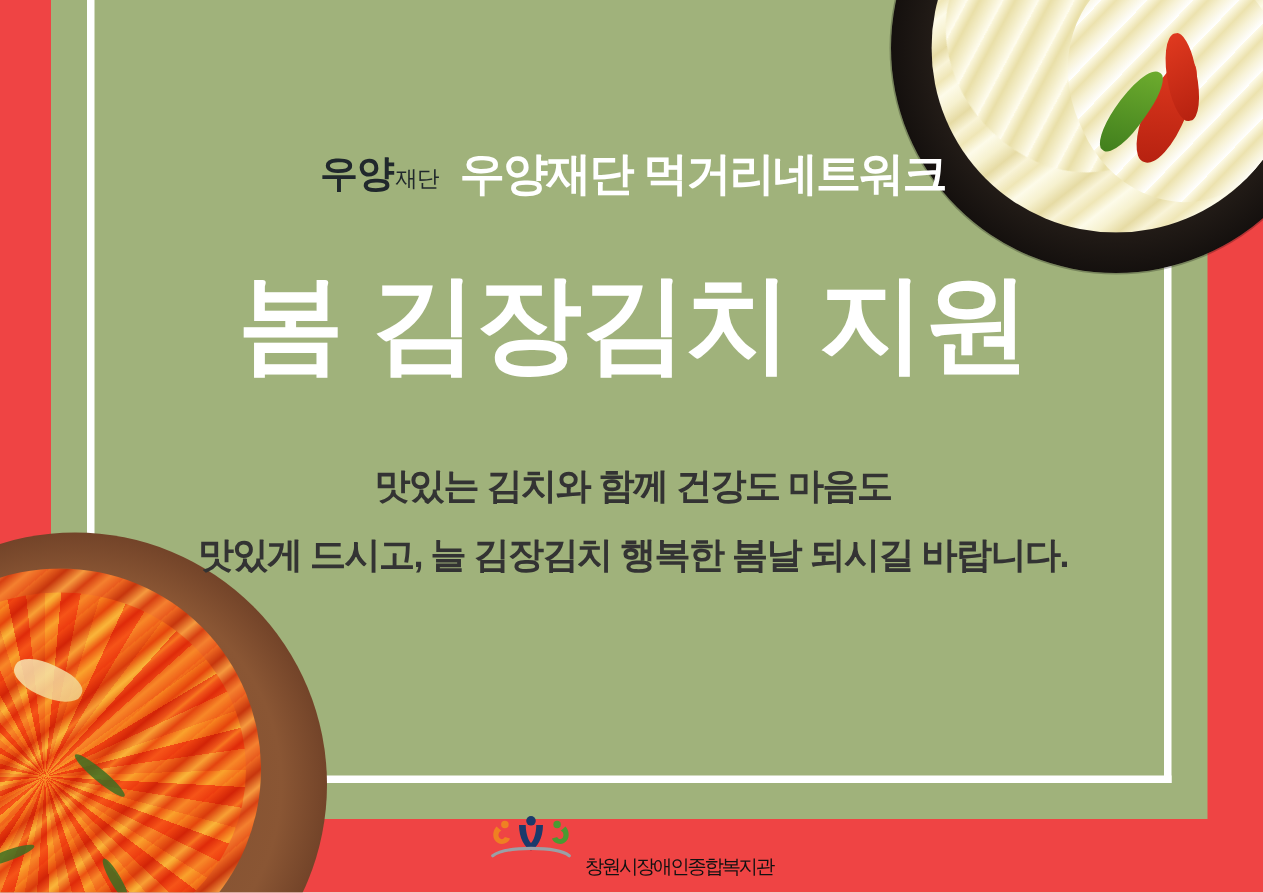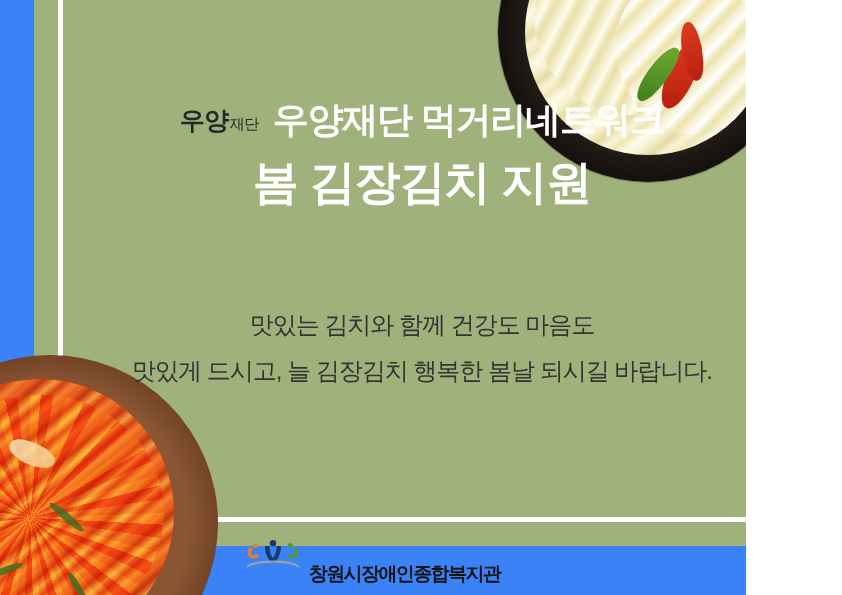--- a/index.html
+++ b/index.html
@@ -7,23 +7,23 @@
   html, body {
     width: 842px;
     height: 595px;
     overflow: hidden;
     background: #ffffff;
     font-family: "Liberation Sans", sans-serif;
   }
 
   #poster {
     position: relative;
-    width: 746px;
+    width: 842px;
     height: 595px;
-    background: #3b82f6;
+    background: #ef4444;
     overflow: hidden;
   }
 
   
   .green-outer {
     position: absolute;
     left: 34px;
     top: -6px;
     width: 771px;
     height: 552px;
@@ -167,70 +167,70 @@
     gap: 1px;
     color: #20282c;
     font-weight: 900;
     letter-spacing: -.5px;
   }
   .org-logo .big  { font-size: 25px; line-height: 1; }
   .org-logo .small{ font-size: 15px; line-height: 1; font-weight: 400; }
 
   .org-name {
     color: #ffffff;
-    font-size: 36px;
+    font-size: 30px;
     font-weight: 900;
     letter-spacing: -1.2px;
     white-space: nowrap;
   }
 
   .headline {
     position: absolute;
     left: 0; right: 0;
-    top: 158px;
+    top: 179px;
     text-align: center;
     color: #ffffff;
-    font-size: 46px;
+    font-size: 71px;
     font-weight: 900;
     letter-spacing: -1px;
     line-height: 1.06;
     white-space: nowrap;
   }
 
   .body-lines {
     position: absolute;
     left: 0; right: 0;
     top: 302px;
     text-align: center;
     color: var(--ink);
   }
   .body-lines .line {
     font-size: 24px;
-    font-weight: 400;
+    font-weight: 700;
     letter-spacing: -1px;
     line-height: 46px;
     white-space: nowrap;
   }
 
   
   .footer {
     position: absolute;
     left: 0; right: 0;
     bottom: 8px;
     display: flex;
     align-items: center;
     justify-content: center;
     gap: 9px;
     z-index: 9;
   }
   .footer-mark { width: 54px; height: 30px; display:block; }
   .footer-name {
     color: #111111;
-    font-size: 19px;
-    font-weight: 700;
+    font-size: 13px;
+    font-weight: 400;
     letter-spacing: -1.6px;
     white-space: nowrap;
     margin-top: 41px;
   }
 </style>
 </head>
 <body>
 
 <div id="poster">
 

